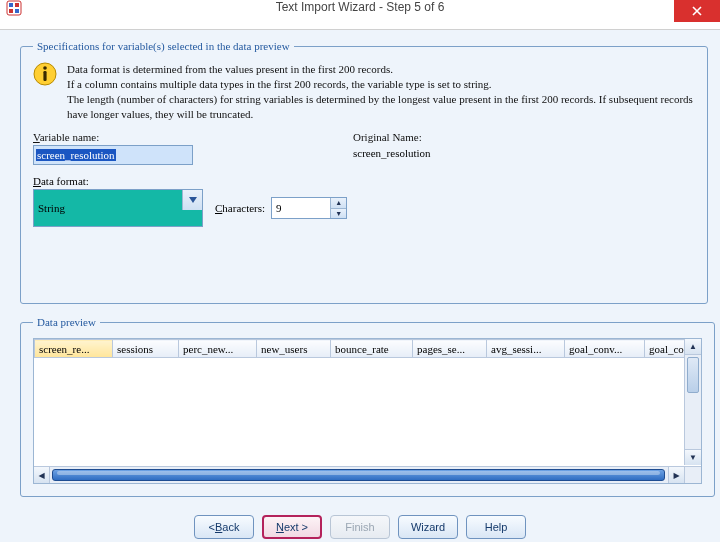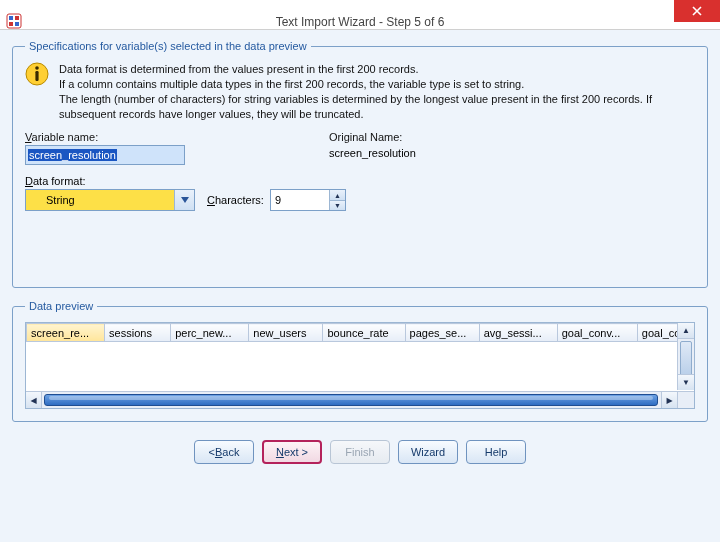--- a/index.html
+++ b/index.html
@@ -11,21 +11,21 @@
     width: 720px;
     height: 542px;
     overflow: hidden;
     position: relative;
   }
   .titlebar {
     height: 30px;
     background: #fff;
     border-bottom: 1px solid #d0d0d0;
     display: flex;
-    align-items: flex-end;
+    align-items: flex-start;
     position: relative;
   }
   .titlebar .app-icon {
     width: 16px; height: 16px;
     margin-left: 6px;
     display: inline-flex; align-items:center; justify-content:center;
   }
   .titlebar .title {
     color: #444;
     font-size: 12px;
@@ -51,41 +51,42 @@
     background: #eef4fb;
     padding: 10px 12px 8px 12px;
     height: calc(100% - 30px);
     display: flex;
     flex-direction: column;
   }
   fieldset.group {
     border: 1px solid #7ca0c8;
     border-radius: 3px;
     padding: 10px 12px 12px 12px;
-    margin: 0 0 12px 0;
+    margin: 0 0 12px 8px;
     background: #eef4fb;
+    font-family: Liberation Serif, serif;
   }
   fieldset.group > legend {
     color: #255aa0;
     font-size: 11px;
     padding: 0 4px;
   }
   .info-row {
     display: flex;
     align-items: flex-start;
     gap: 10px;
     margin-bottom: 10px;
   }
   .info-icon {
     width: 24px; height: 24px;
     flex: none;
     display: flex; align-items:center; justify-content:center;
   }
   .info-text { color: #111; line-height: 1.35; }
-  .form-row { display: flex; gap: 24px; margin-top: 6px; }
+  .form-row { display: flex; gap: 40px; margin-top: 6px; }
   .field-block { display: flex; flex-direction: column; gap: 2px; }
   .field-block label,
   .static-label { color: #111; }
   .hot { text-decoration: underline; }
   .text-input {
     border: 1px solid #7ca0c8;
     background: #fff;
     height: 20px;
     padding: 0 2px;
     font: inherit;
@@ -100,24 +101,24 @@
     padding: 0 1px;
   }
   .static-value { margin-top: 2px; }
   .row-inline { display: flex; align-items: center; gap: 6px; margin-top: 12px; }
   .combo {
     position: relative;
     width: 170px;
   }
   .combo input {
     width: 100%;
-    height: 22px;
+    height: 38px;
     border: 1px solid #7ca0c8;
-    background: #fde047;
-    padding: 0 22px 0 20px;
+    background: #14b8a6;
+    padding: 0 22px 0 4px;
     font: inherit;
   }
   .combo .arrow {
     position: absolute;
     right: 1px; top: 1px;
     width: 20px; height: 20px;
     background: linear-gradient(#e9f1fb,#cfe0f3);
     border-left: 1px solid #9cb6d3;
     display:flex;align-items:center;justify-content:center;
   }
@@ -139,21 +140,21 @@
     border-left:1px solid #9cb6d3;
     display:flex;align-items:center;justify-content:center;
     font-size:7px;color:#235;
   }
   .spin-btns div:first-child{border-bottom:1px solid #9cb6d3;}
   
   .preview-wrap {
     position: relative;
     background:#fff;
     border:1px solid #9cb6d3;
-    height: 87px;
+    height: 146px;
   }
   .table-scroll {
     overflow: hidden;
     height: calc(100% - 18px);
   }
   table.data {
     border-collapse: collapse;
     width: 100%;
     table-layout: fixed;
   }

